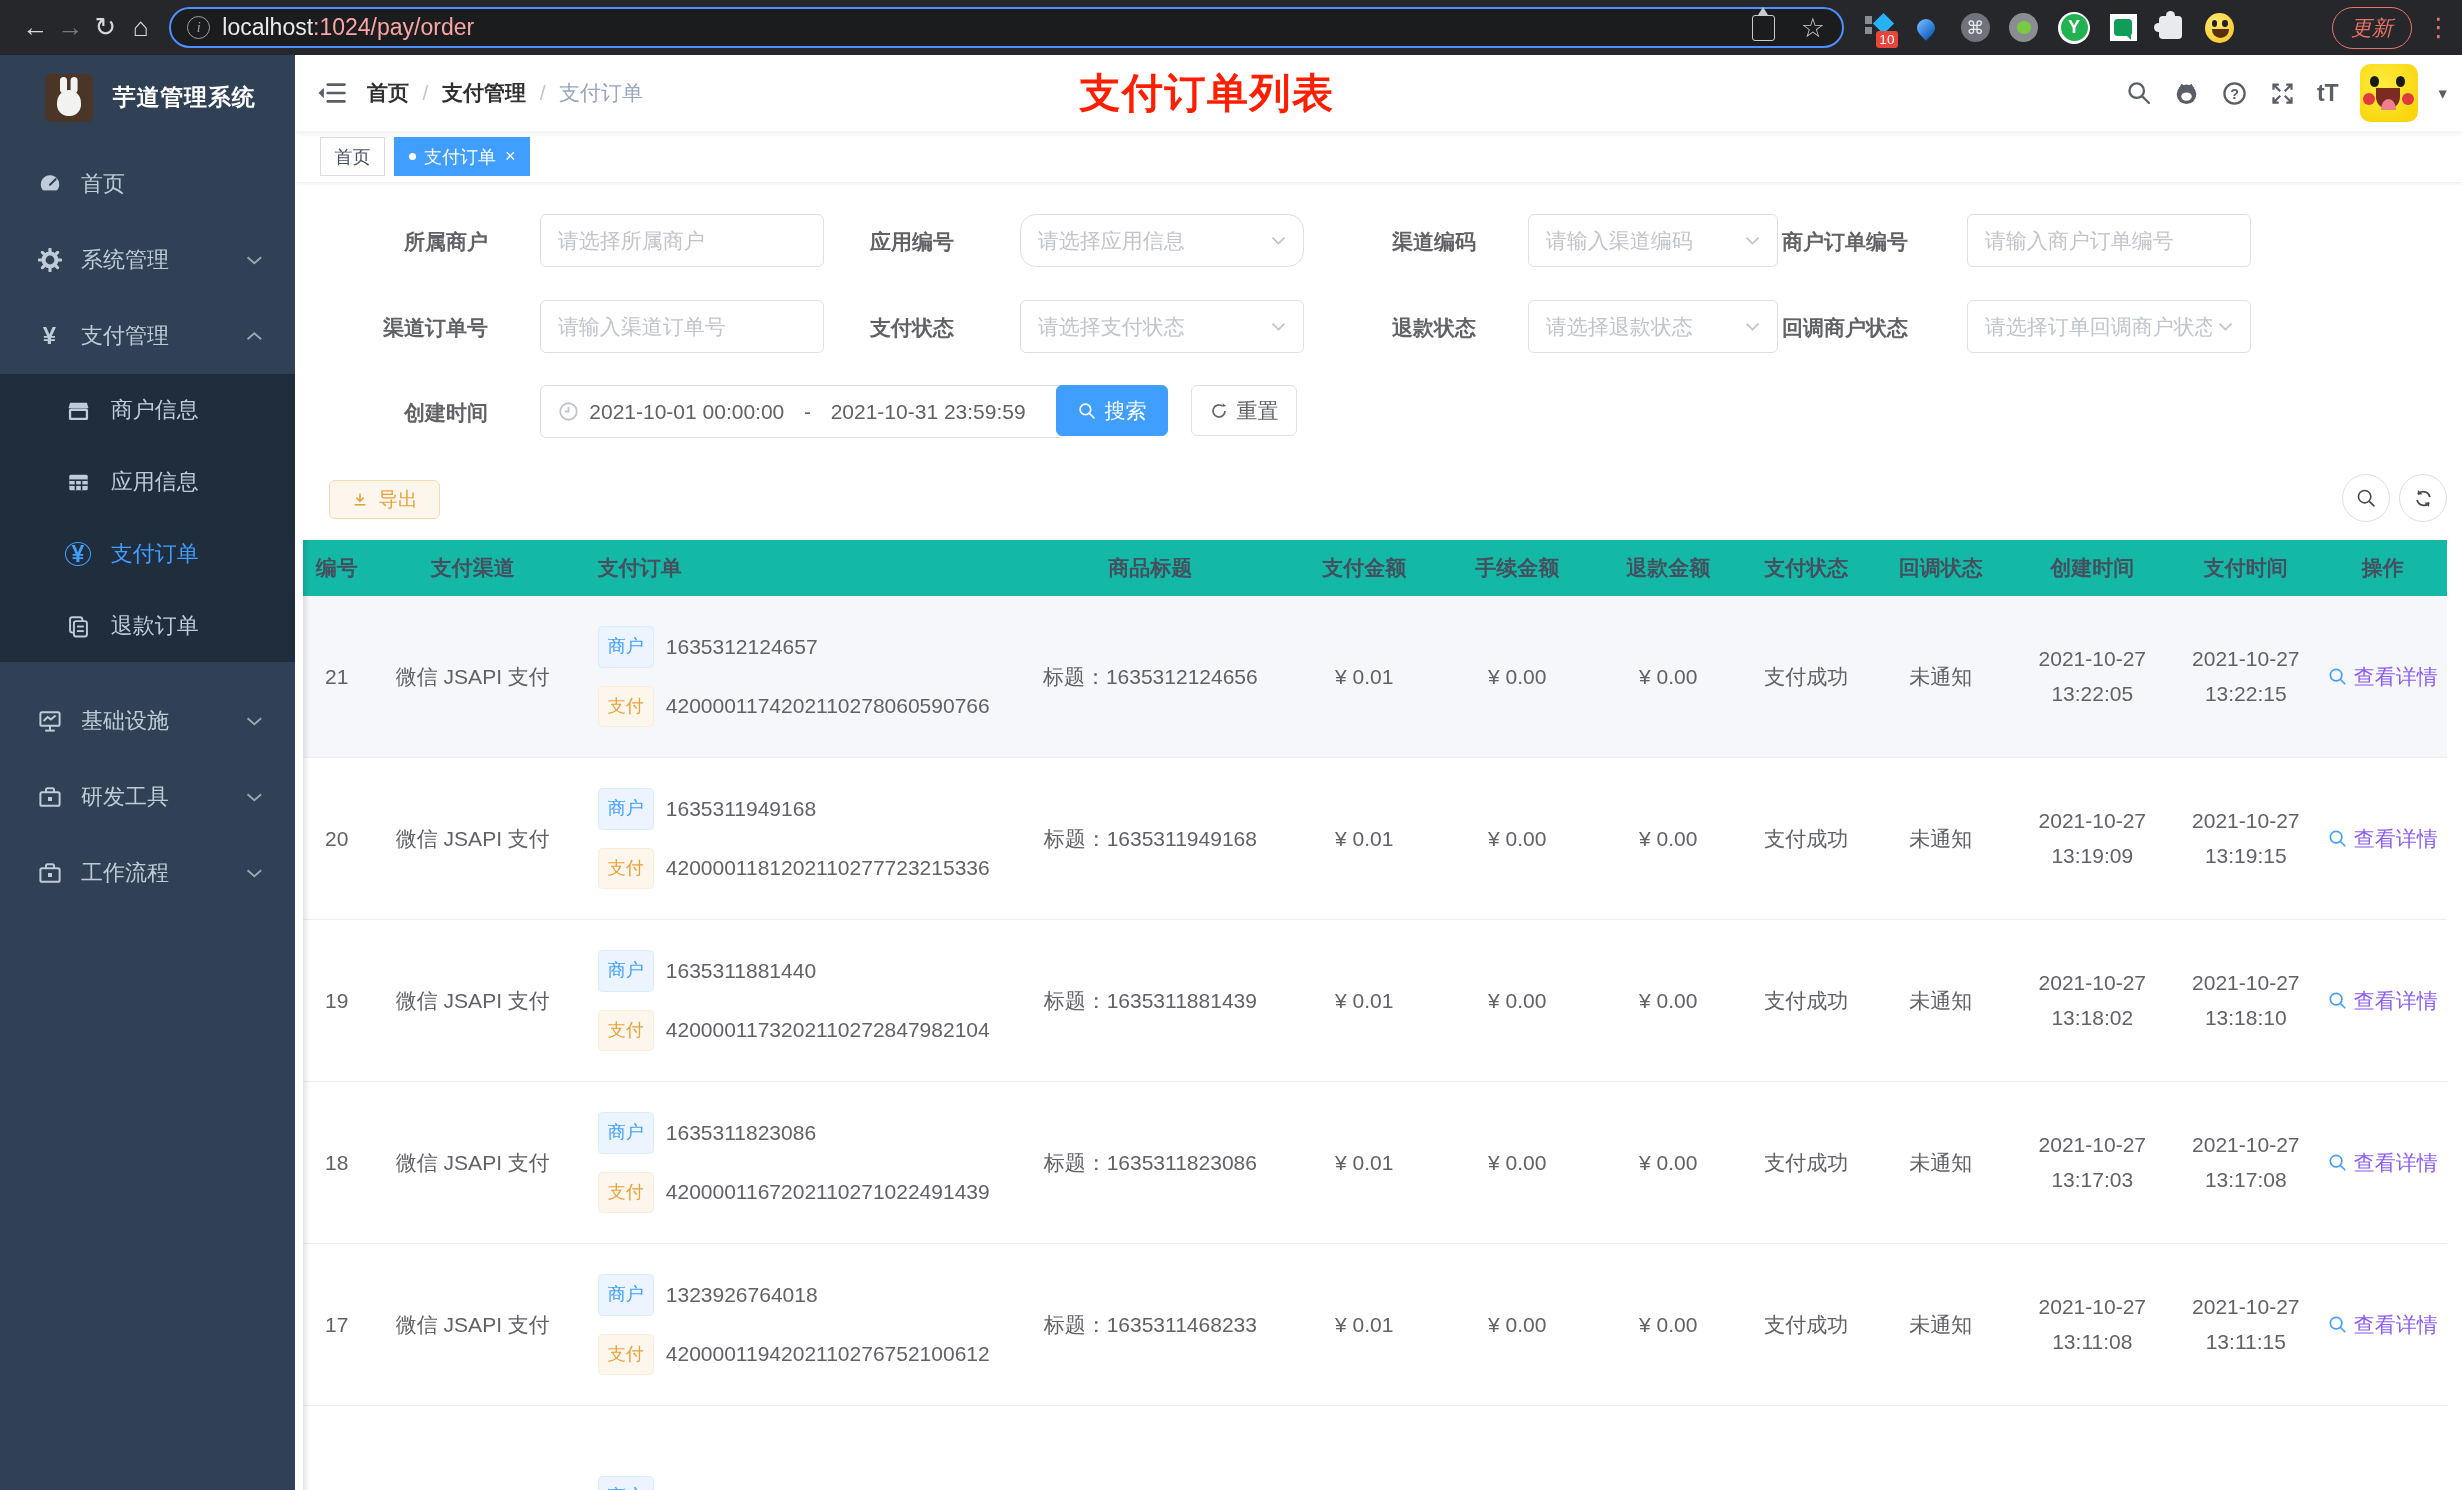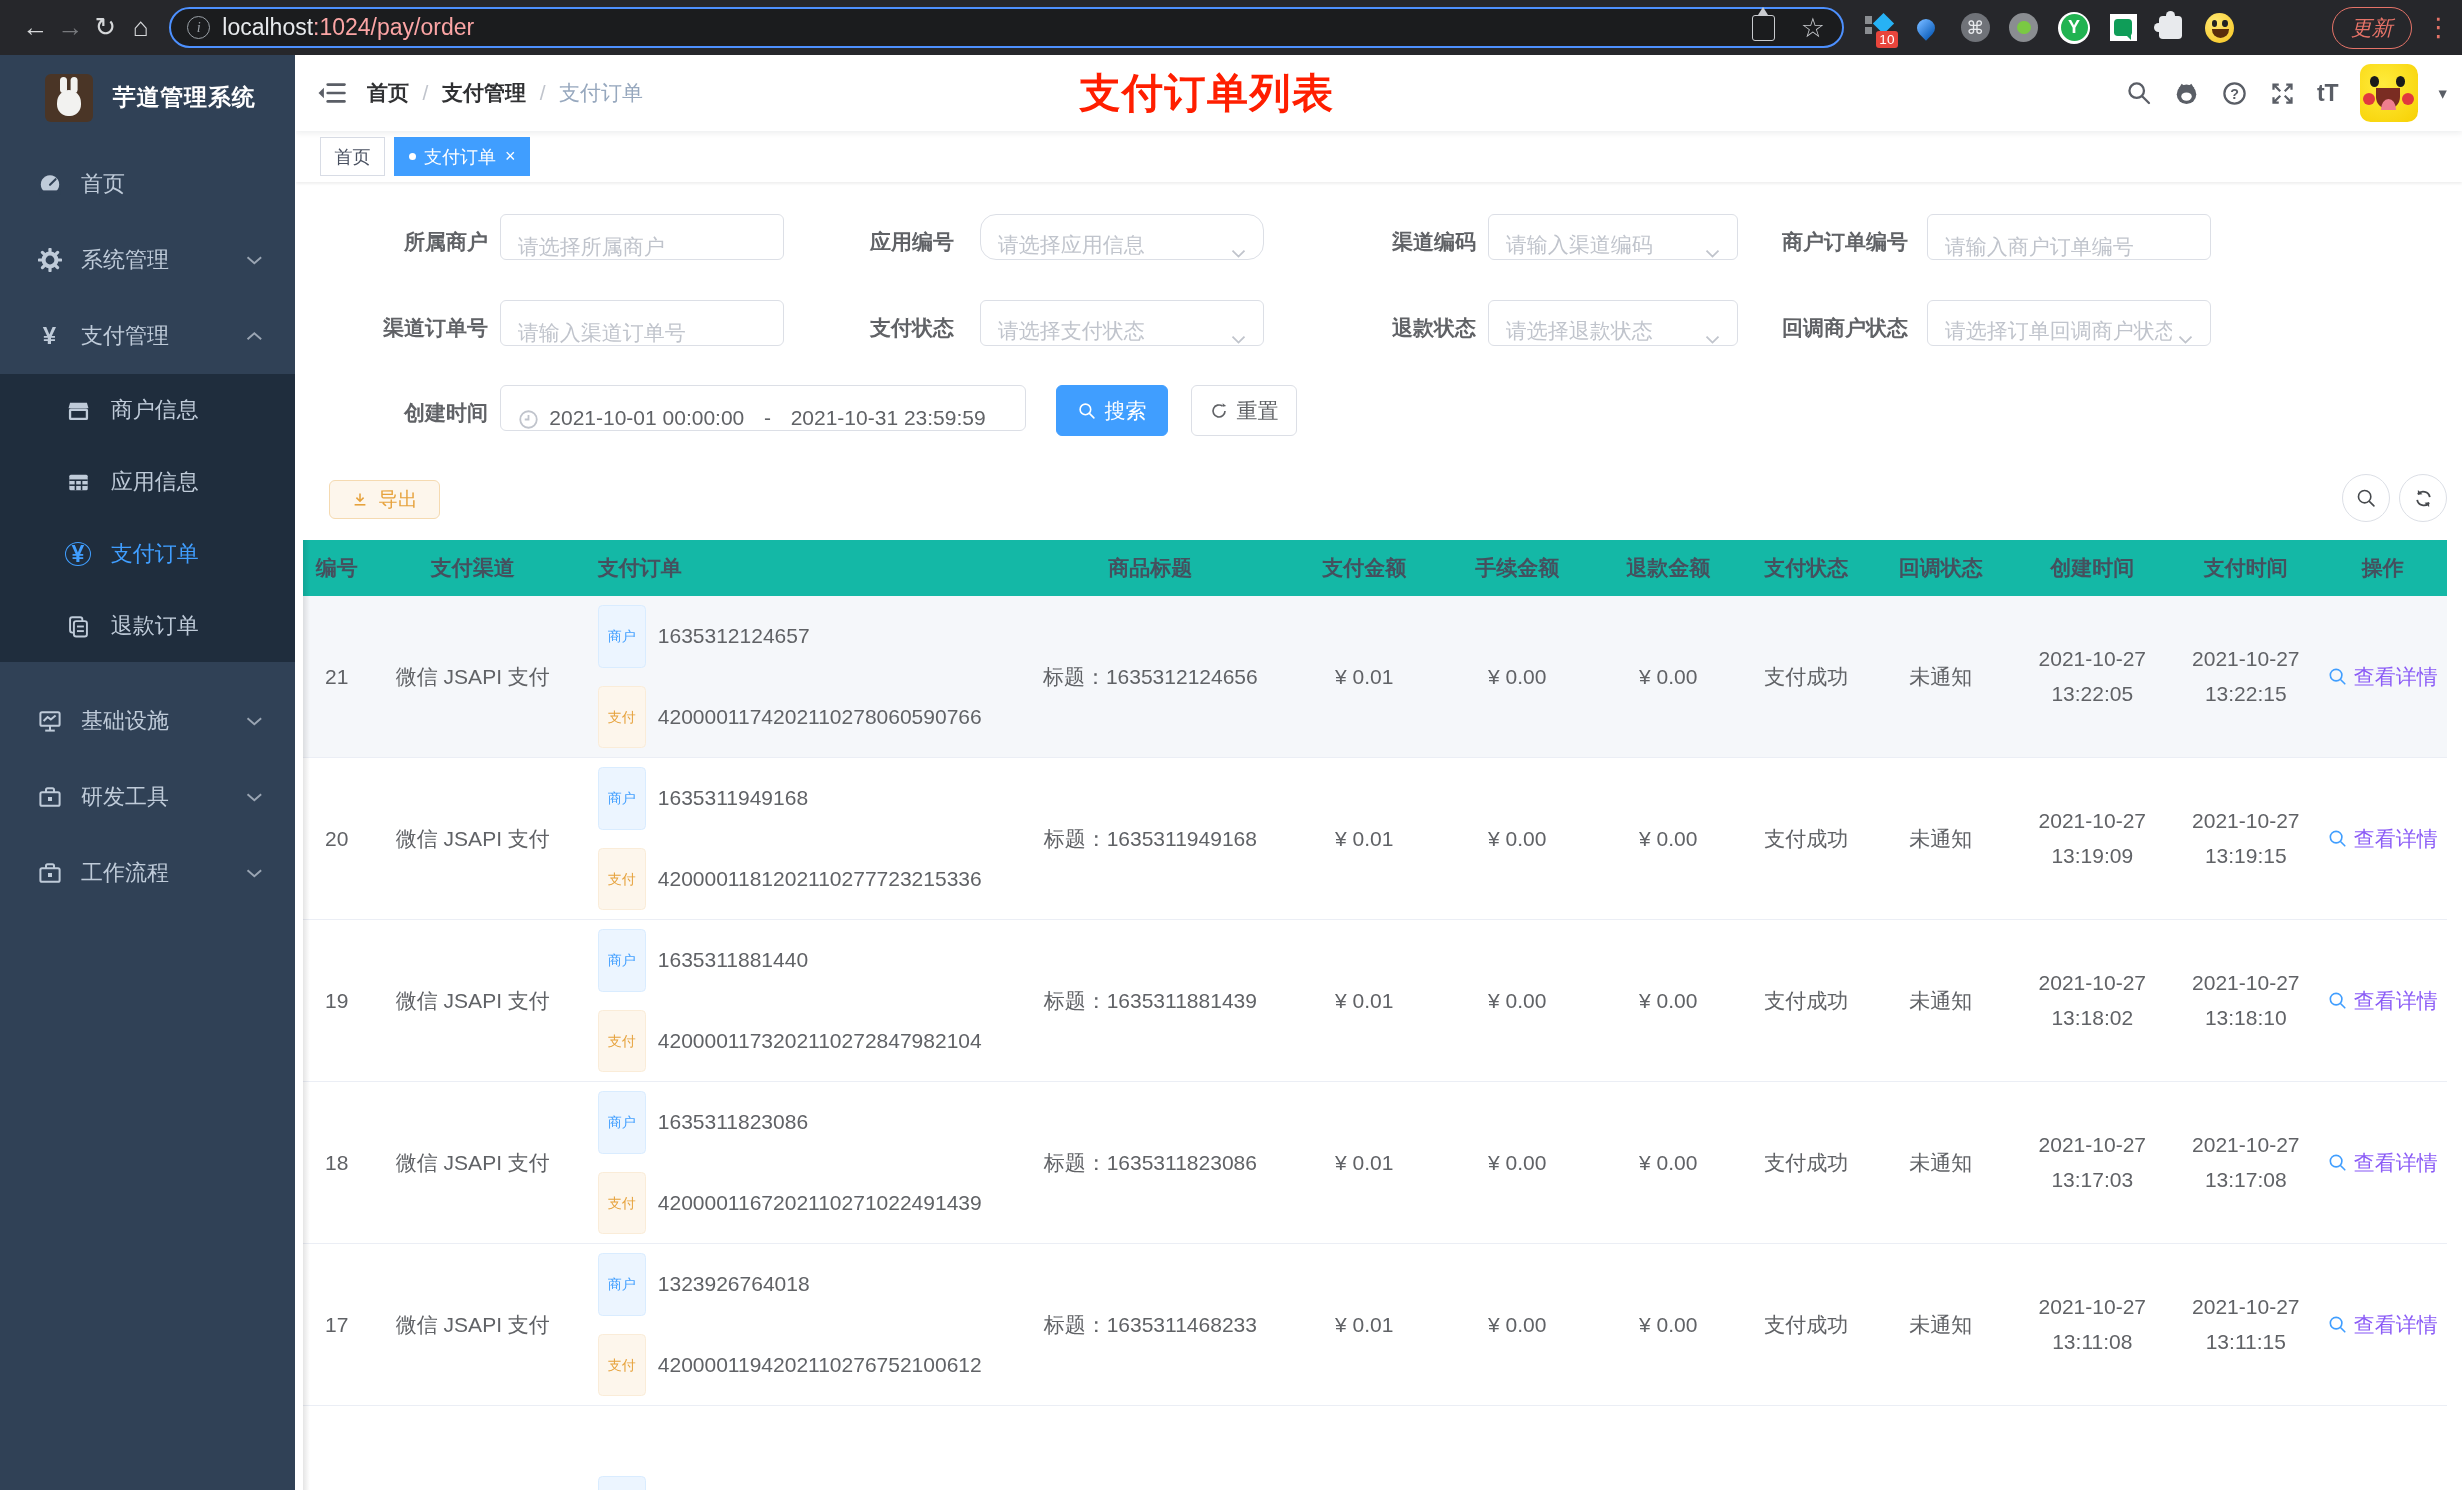--- a/index.html
+++ b/index.html
@@ -99,22 +99,22 @@
              background:#fff; box-shadow:0 1.5px 3px rgba(0,0,0,.08); position:relative; z-index:4; }
   .tag-item { height:39px; display:flex; align-items:center; padding:0 13.6px; border:0.8px solid #d8dce5;
               background:#fff; color:#495060; font-size:18px; }
   .tag-item.active { background:#409eff; border-color:#409eff; color:#fff; }
   .tag-dot { width:7.6px; height:7.6px; border-radius:50%; background:#fff; margin-right:7.6px; }
   .tag-close { margin-left:9px; font-size:18px; }
 
   
   .frow { position:absolute; left:0; width:100%; height:55px; }
   .frow .flabel { position:absolute; font-size:21px; color:#606266; font-weight:600; text-align:right; line-height:55px; }
-  .ctrl { position:absolute; height:46px; border:0.8px solid #dcdfe6; border-radius:6px; background:#fff;
-          display:flex; align-items:flex-end; padding:0 16.7px; }
+  .ctrl { position:absolute; height:53px; border:0.8px solid #dcdfe6; border-radius:6px; background:#fff;
+          display:flex; align-items:center; padding:0 16.7px;margin-left:40px; }
   .ctrl .ph { color:#c0c4cc; font-size:21px; flex:1; white-space:nowrap; overflow:hidden; }
   .ctrl .chev { color:#c0c4cc; margin-left:6px; display:flex; }
   .ctrl input { border:none; outline:none; width:100%; font-size:21px; color:#606266; background:transparent; }
   .ctrl input::placeholder { color:#c0c4cc; }
   .date-text { color:#606266; font-size:21px; white-space:nowrap; }
   .date-sep { color:#606266; font-size:21px; margin:0 19.7px; }
   .btn { position:absolute; height:51px; border-radius:6px; font-size:21px; display:flex; align-items:center;
          justify-content:center; gap:9px; border:0.8px solid #dcdfe6; background:#fff; color:#606266; }
   .btn-primary { background:#409eff; border-color:#409eff; color:#fff; }
   .btn-warning-plain { background:#fdf6ec; border-color:#f5dab1; color:#e6a23c; height:39px; font-size:19.7px; }
@@ -129,21 +129,21 @@
   .trow { display:grid; grid-template-columns:68px 204px 439px 273px 155px 151px 151px 125px 144px 159px 148px 126px; }
   .thead { height:56px; background:#14b8a6; }
   .thead .cell { font-weight:600; color:#45505e; font-size:21px; }
   .cell { display:flex; align-items:center; justify-content:center; text-align:center;
           font-size:21px; color:#606266; overflow:hidden; }
   .cell.left { justify-content:flex-start; text-align:left; padding-left:23px; }
   .drow { height:162px; border-bottom:0.8px solid #ebeef5; background:#fff; }
   .drow.hover { background:#f5f7fa; }
   .order-lines { display:flex; flex-direction:column; gap:18px; }
   .order-line { display:flex; align-items:center; gap:12px; }
-  .mini-tag { font-size:14px; padding:22px 9px; border-radius:4.5px; line-height:1.2; }
+  .mini-tag { font-size:18px; padding:9px 9px; border-radius:4.5px; line-height:1.2; }
   .tag-mch { color:#409eff; background:#ecf5ff; border:0.8px solid #d9ecff; }
   .tag-pay { color:#e6a23c; background:#fdf6ec; border:0.8px solid #faecd8; }
   .num { color:#606266; font-size:21px; white-space:nowrap; }
   .twoline { display:flex; flex-direction:column; gap:10.6px; align-items:center; }
   .action-link { color:#8b5cf6; display:flex; align-items:center; gap:6px; font-size:21px; }
   .partial .cell.left { align-items:flex-start; padding-top:70px; }
   svg { display:block; }
 </style>
 </head>
 <body>

